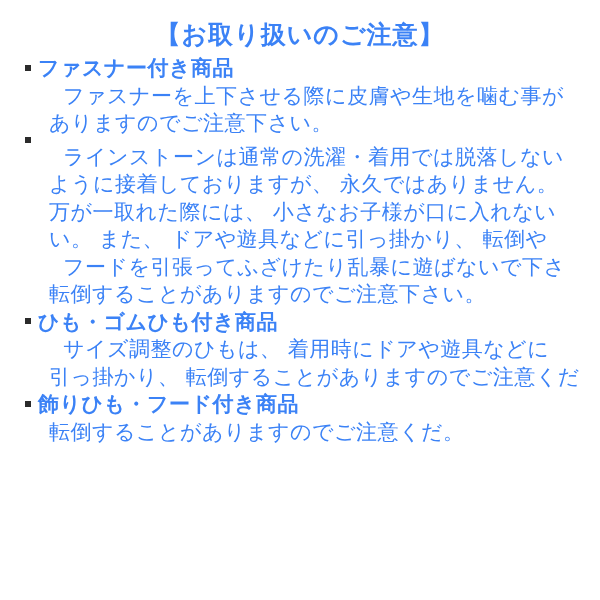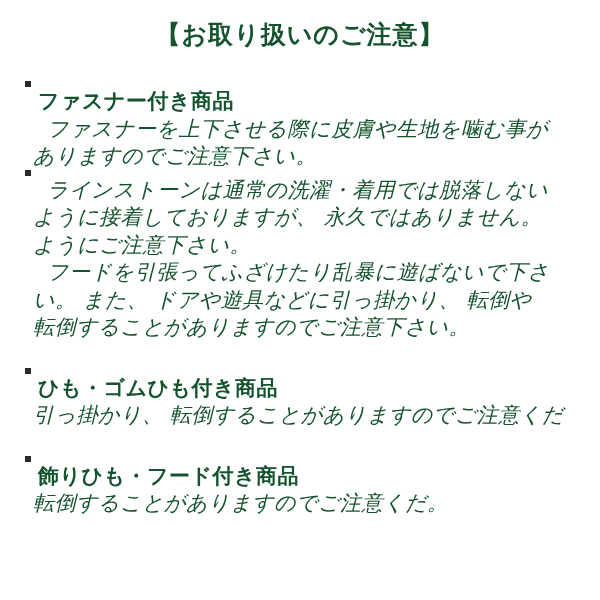--- a/index.html
+++ b/index.html
@@ -5,21 +5,21 @@
   html, body {
     margin: 0;
     padding: 0;
     background: #ffffff;
   }
   .page {
     position: relative;
     width: 600px;
     height: 600px;
     background: #ffffff;
-    color: #14532d;
+    color: #3b82f6;
     font-family: "Liberation Sans", "DejaVu Sans", sans-serif;
     overflow: hidden;
     box-sizing: border-box;
     padding: 18px 10px 0 25px;
   }
   .doc-title {
     margin: 0 15px 4px 0;
     text-align: center;
     font-size: 25px;
     font-weight: 600;
@@ -39,25 +39,23 @@
     width: 6px;
     height: 6px;
     background: #2b2b2b;
     margin-right: 7px;
     flex: 0 0 auto;
   }
   .heading {
     font-size: 21px;
     font-weight: 700;
     letter-spacing: 0.5px;
-    margin-top: 33px;
   }
   .body {
-    margin-left: 8px; 
-    font-style: italic;
+    margin-left: 24px; 
   }
   .line {
     font-size: 21px;
     line-height: 27.5px;
     letter-spacing: 0.5px;
     white-space: nowrap;
   }
   .line.first {
     text-indent: 14px;
   }
@@ -80,38 +78,39 @@
     </div>
   </div>
 
   <div class="section">
     <div class="heading-row">
       <span class="bullet"></span>
     </div>
     <div class="body">
       <div class="line first">ラインストーンは通常の洗濯・着用では脱落しない</div>
       <div class="line">ように接着しておりますが、 永久ではありません。</div>
-      <div class="line">ようにご注意下さい。</div>
+      <div class="line">万が一取れた際には、 小さなお子様が口に入れない</div>
     </div>
   </div>
 
   <div class="section">
     <div class="body">
+      <div class="line">い。 また、 ドアや遊具などに引っ掛かり、 転倒や</div>
       <div class="line first">フードを引張ってふざけたり乱暴に遊ばないで下さ</div>
-      <div class="line">い。 また、 ドアや遊具などに引っ掛かり、 転倒や</div>
       <div class="line">転倒することがありますのでご注意下さい。</div>
     </div>
   </div>
 
   <div class="section">
     <div class="heading-row">
       <span class="bullet"></span>
       <span class="heading">ひも・ゴムひも付き商品</span>
     </div>
     <div class="body">
+      <div class="line first">サイズ調整のひもは、 着用時にドアや遊具などに</div>
       <div class="line">引っ掛かり、 転倒することがありますのでご注意くだ</div>
     </div>
   </div>
 
   <div class="section">
     <div class="heading-row">
       <span class="bullet"></span>
       <span class="heading">飾りひも・フード付き商品</span>
     </div>
     <div class="body">

